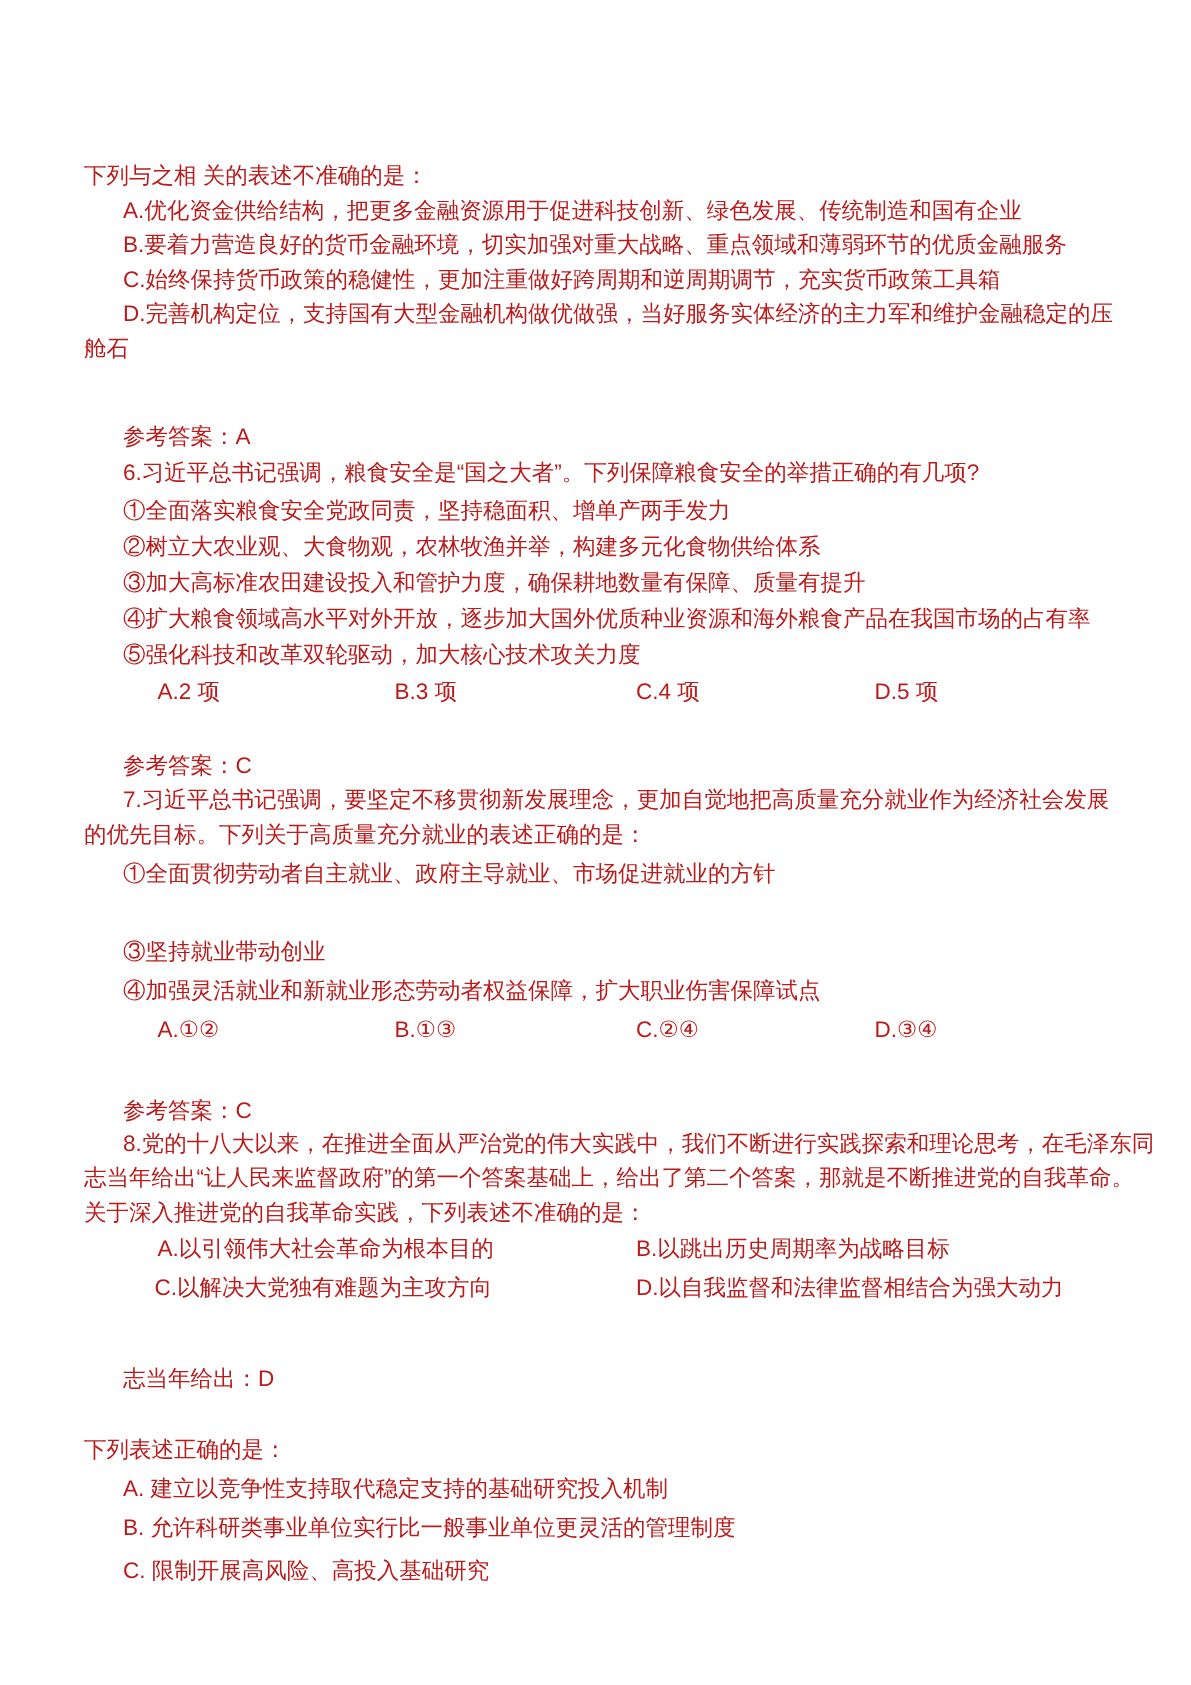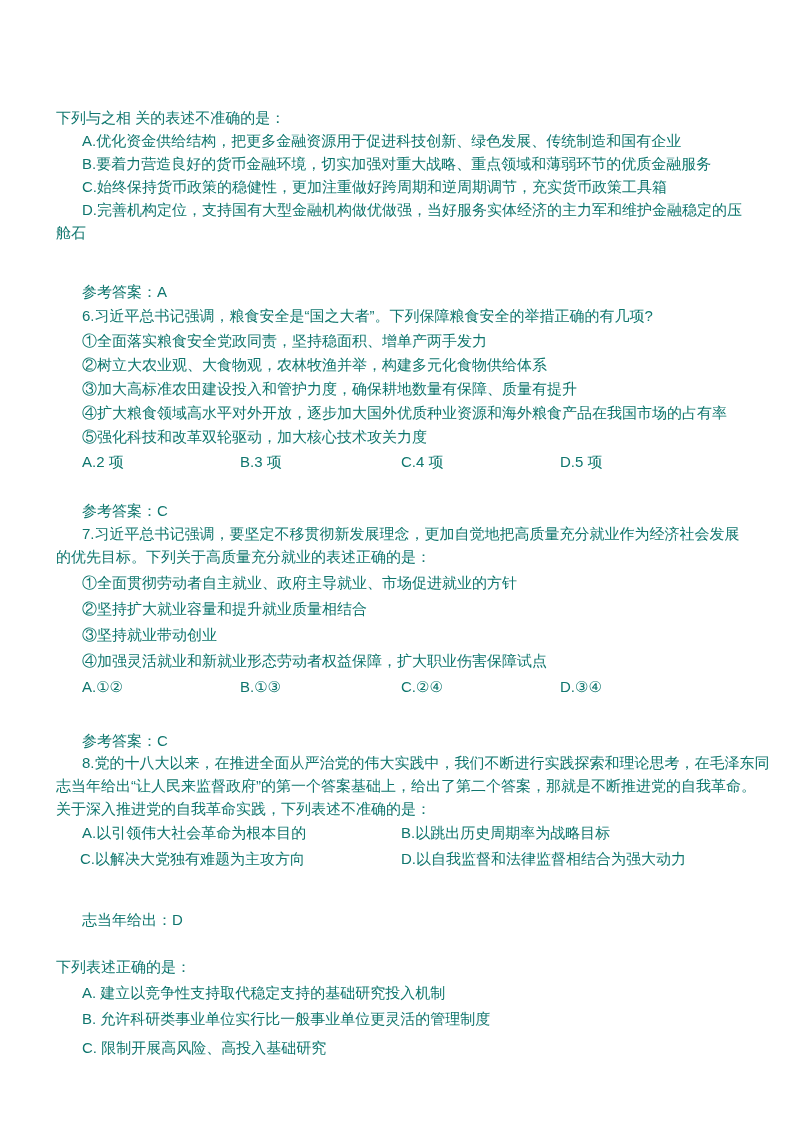--- a/index.html
+++ b/index.html
@@ -20,25 +20,25 @@
     left: 56px; top: 0;
     width: 683px; height: 1123px;
   }
   .ln {
     position: absolute;
     left: 0;
     width: 683px;
     height: 23px;
     line-height: 23px;
     font-size: 15px;
-    color: #0f766e;
+    color: #b91c1c;
     white-space: pre;
   }
   .ind { padding-left: 26px; box-sizing: border-box; }
-  .opt { position: absolute; top: 0; white-space: pre; }
+  .opt { position: absolute; top: 0; white-space: pre; margin-left: 23px; }
 </style>
 </head>
 <body>
 
 <div class="page">
   <div class="content">
 
     <div class="ln" style="top:106px">下列与之相 关的表述不准确的是：</div>
     <div class="ln ind" style="top:129px">A.优化资金供给结构，把更多金融资源用于促进科技创新、绿色发展、传统制造和国有企业</div>
     <div class="ln ind" style="top:152px">B.要着力营造良好的货币金融环境，切实加强对重大战略、重点领域和薄弱环节的优质金融服务</div>
@@ -57,21 +57,20 @@
       <span class="opt" style="left:26px">A.2 项</span>
       <span class="opt" style="left:184px">B.3 项</span>
       <span class="opt" style="left:345px">C.4 项</span>
       <span class="opt" style="left:504px">D.5 项</span>
     </div>
     <div class="ln ind" style="top:499px">参考答案：C</div>
 
     <div class="ln ind" style="top:522px">7.习近平总书记强调，要坚定不移贯彻新发展理念，更加自觉地把高质量充分就业作为经济社会发展</div>
     <div class="ln" style="top:545px">的优先目标。下列关于高质量充分就业的表述正确的是：</div>
     <div class="ln ind" style="top:571px">①全面贯彻劳动者自主就业、政府主导就业、市场促进就业的方针</div>
-    <div class="ln ind" style="top:597px">②坚持扩大就业容量和提升就业质量相结合</div>
     <div class="ln ind" style="top:623px">③坚持就业带动创业</div>
     <div class="ln ind" style="top:649px">④加强灵活就业和新就业形态劳动者权益保障，扩大职业伤害保障试点</div>
     <div class="ln" style="top:675px">
       <span class="opt" style="left:26px">A.①②</span>
       <span class="opt" style="left:184px">B.①③</span>
       <span class="opt" style="left:345px">C.②④</span>
       <span class="opt" style="left:504px">D.③④</span>
     </div>
     <div class="ln ind" style="top:729px">参考答案：C</div>
 

